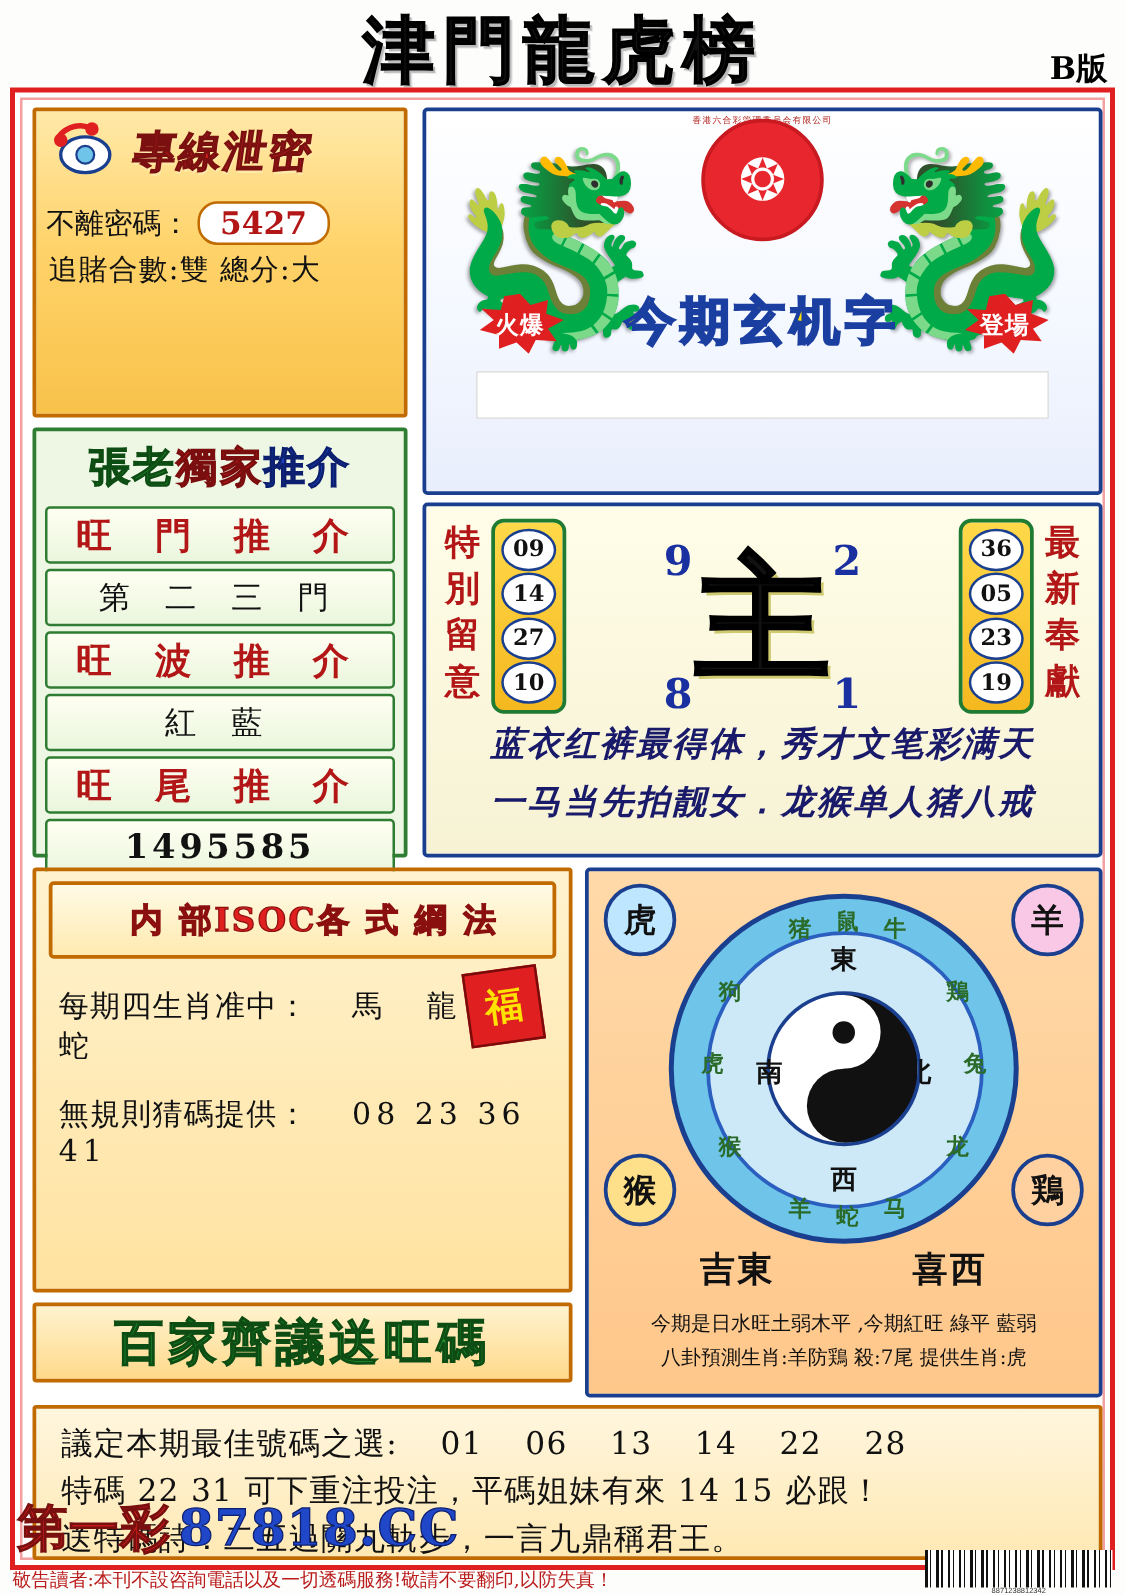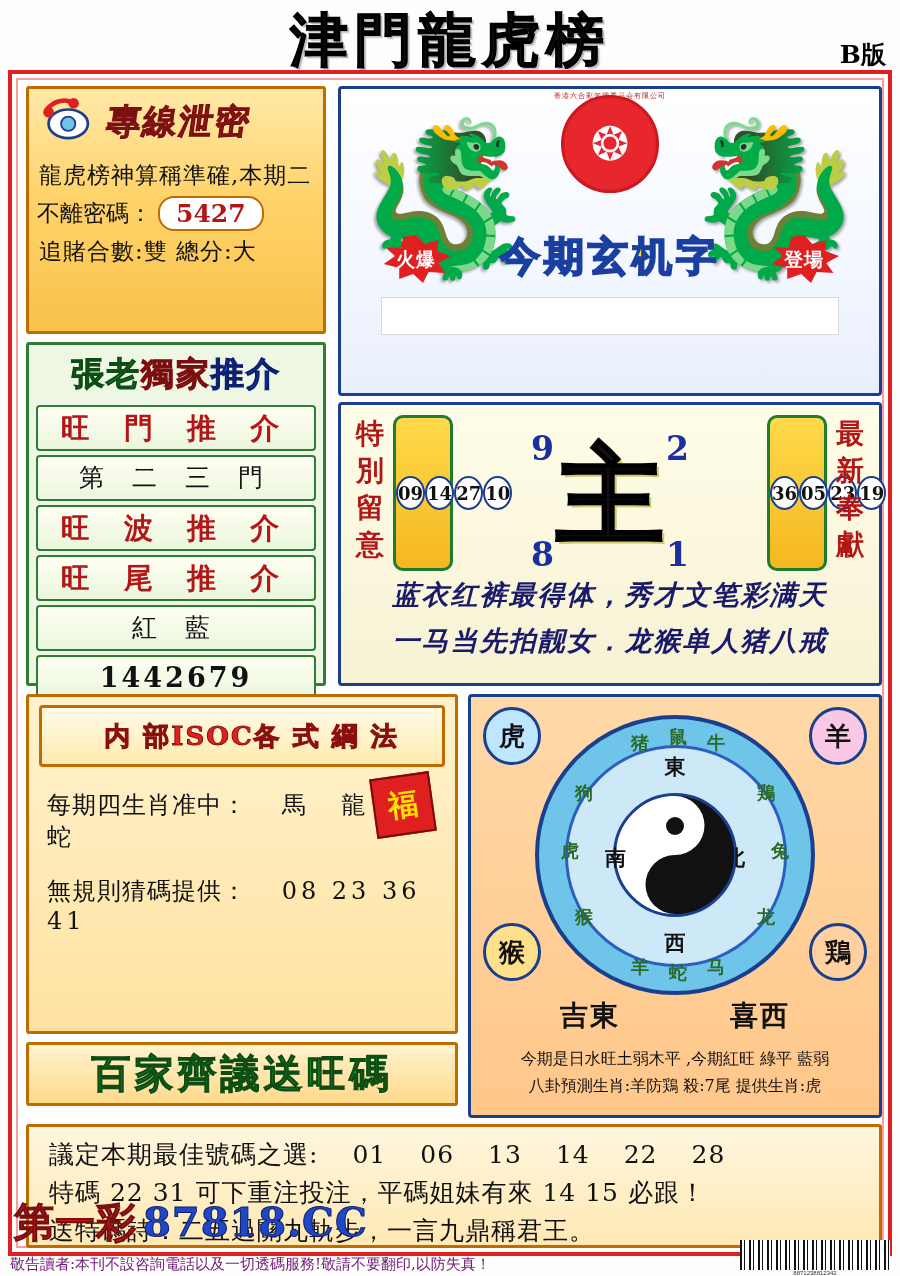--- a/index.html
+++ b/index.html
@@ -176,21 +176,21 @@
   .vbox{
     position:absolute;top:14px;width:38px;height:150px;
     text-align:center;font-family:"DejaVu Serif", serif;
     font-size:28px;font-weight:bold;color:#b31616;
     line-height:37px;letter-spacing:0;
   }
   .numcol{
     position:absolute;top:12px;width:60px;height:156px;
     border:3px solid #1f7a32;border-radius:10px;
     background:linear-gradient(180deg,#ffd94a,#f5b81f);
-    display:flex;flex-direction:row;align-items:center;
+    display:flex;flex-direction:column;align-items:center;
     justify-content:space-around;padding:4px 0;box-sizing:border-box;
   }
   .ball{
     width:40px;height:30px;border-radius:50%;
     background:#fff;border:2px solid #1b3f8f;
     display:flex;align-items:center;justify-content:center;
     font-size:18px;font-weight:bold;color:#111;
     font-family:"DejaVu Serif", serif;
   }
   .leftgroup{position:absolute;left:10px;top:10px;display:flex;}
@@ -338,21 +338,21 @@
   
   .footer-brand{
     position:absolute;left:14px;bottom:26px;
     font-family:"DejaVu Serif", serif;font-weight:bold;
     font-size:40px;color:#e01f1f;letter-spacing:1px;
     -webkit-text-stroke:1px #7a0f0f;
   }
   .footer-brand .dom{color:#1f47c8;-webkit-text-stroke:1px #0d2070;margin-left:6px;}
   .footer-note{
     position:absolute;left:10px;bottom:2px;
-    font-family:"DejaVu Serif", serif;font-size:15px;color:#701a75;
+    font-family:"DejaVu Serif", serif;font-size:15px;color:#b91c1c;
   }
   .barcode{
     position:absolute;right:10px;bottom:6px;width:150px;height:30px;
     background:repeating-linear-gradient(90deg,#111 0 2px,#fff 2px 4px,#111 4px 5px,#fff 5px 9px);
   }
   .barcode-cap{
     position:absolute;right:10px;bottom:0;width:150px;text-align:center;
     font-size:6px;color:#333;
   }
 </style>
@@ -373,38 +373,37 @@
       <div class="hot-head">
         <svg class="phone-ico" viewBox="0 0 64 56">
           <ellipse cx="30" cy="30" rx="22" ry="16" fill="#ffffff" stroke="#1b3f8f" stroke-width="3"></ellipse>
           <circle cx="30" cy="30" r="8" fill="#6fc4ea" stroke="#1b3f8f" stroke-width="2"></circle>
           <path d="M6 14 C14 4 26 2 34 6" stroke="#e02020" stroke-width="5" fill="none" stroke-linecap="round"></path>
           <circle cx="8" cy="17" r="6" fill="#e02020"></circle>
           <circle cx="36" cy="7" r="6" fill="#e02020"></circle>
         </svg>
         <div class="hot-title">專線泄密</div>
       </div>
-      <div class="hot-line">龍虎榜神算稱準確,本期二</div>
       <div class="secret-row">
         <span class="secret-label">不離密碼：</span>
         <span class="secret-pill">5427</span>
       </div>
       <div class="hot-line">追賭合數:雙   總分:大</div>
     </div>
 
     <div class="panel" id="zhanglao">
       <div class="zl-head">
         <span class="g">張老</span><span class="r">獨家</span><span class="b">推介</span>
       </div>
       <div class="zl-row big">旺 門 推 介</div>
       <div class="zl-row mid">第 二 三 門</div>
       <div class="zl-row big">旺 波 推 介</div>
+      <div class="zl-row mid">紅   藍</div>
       <div class="zl-row big">旺 尾 推 介</div>
-      <div class="zl-row mid">紅   藍</div>
-      <div class="zl-row num">1442679</div>
+      <div class="zl-row num">1495585</div>
     </div>
 
     <div class="panel" id="dragons">
       <div class="emblem-caption">香港六合彩管理委员会有限公司</div>
       <div class="hk-emblem">
         <span class="bauhinia">❂</span>
       </div>
       <div class="dragon left">🐉</div>
       <div class="dragon right">🐉</div>
       <div class="banner">

